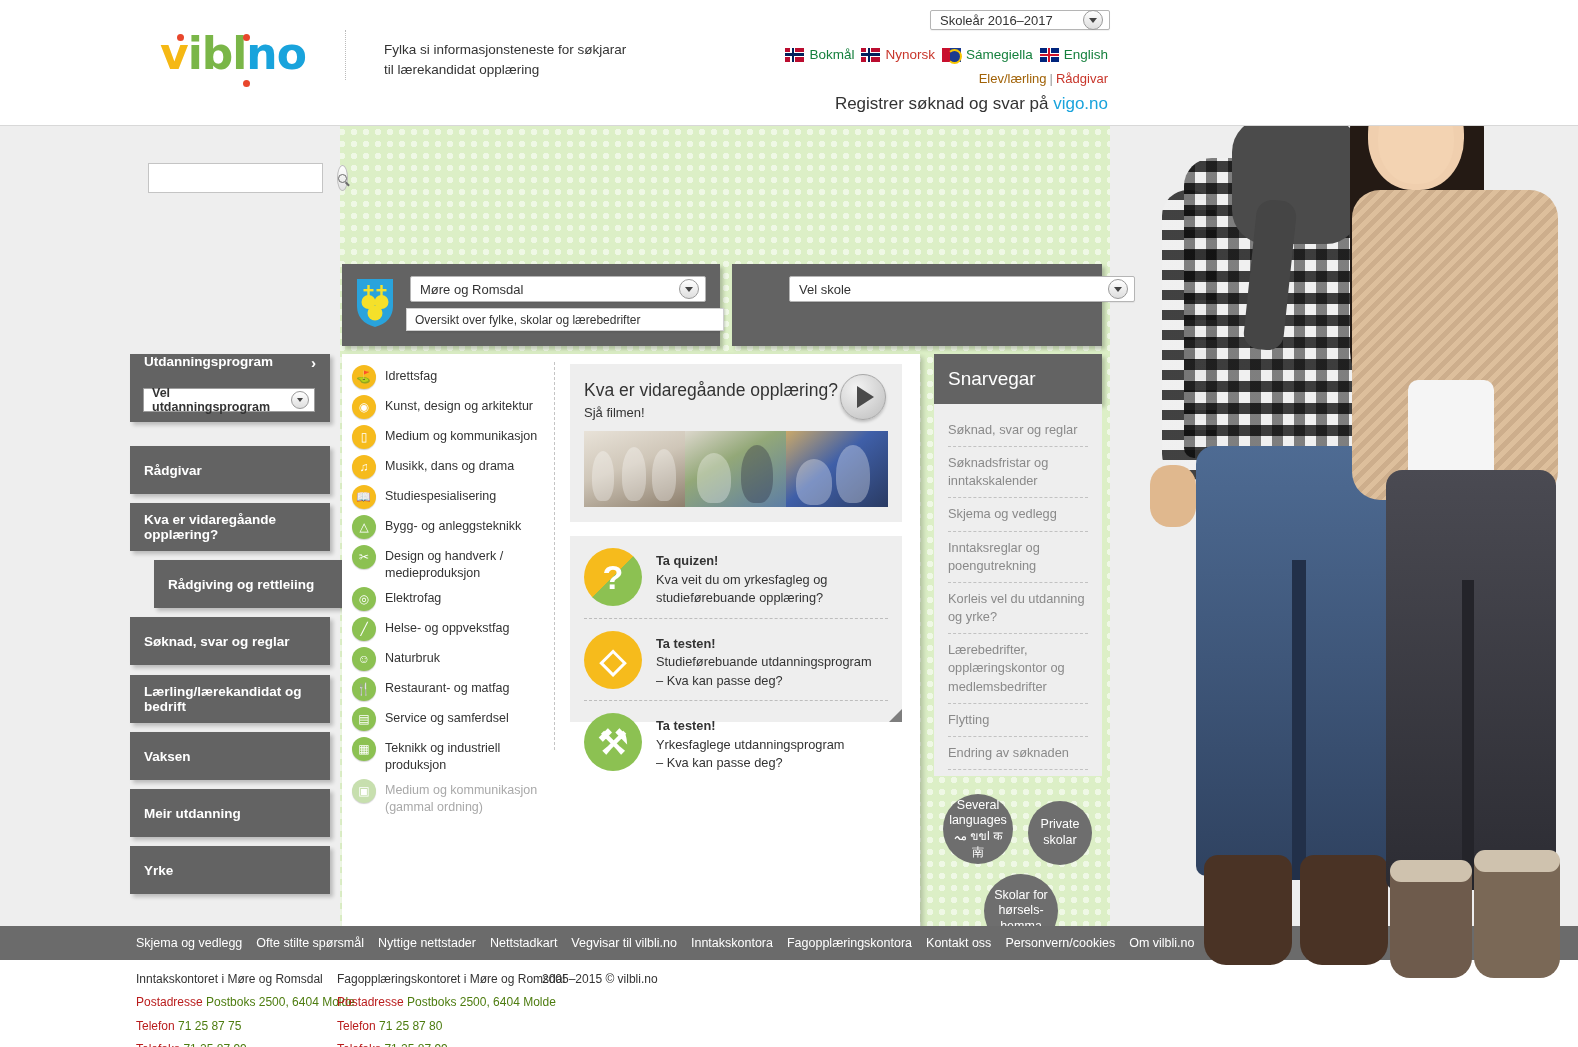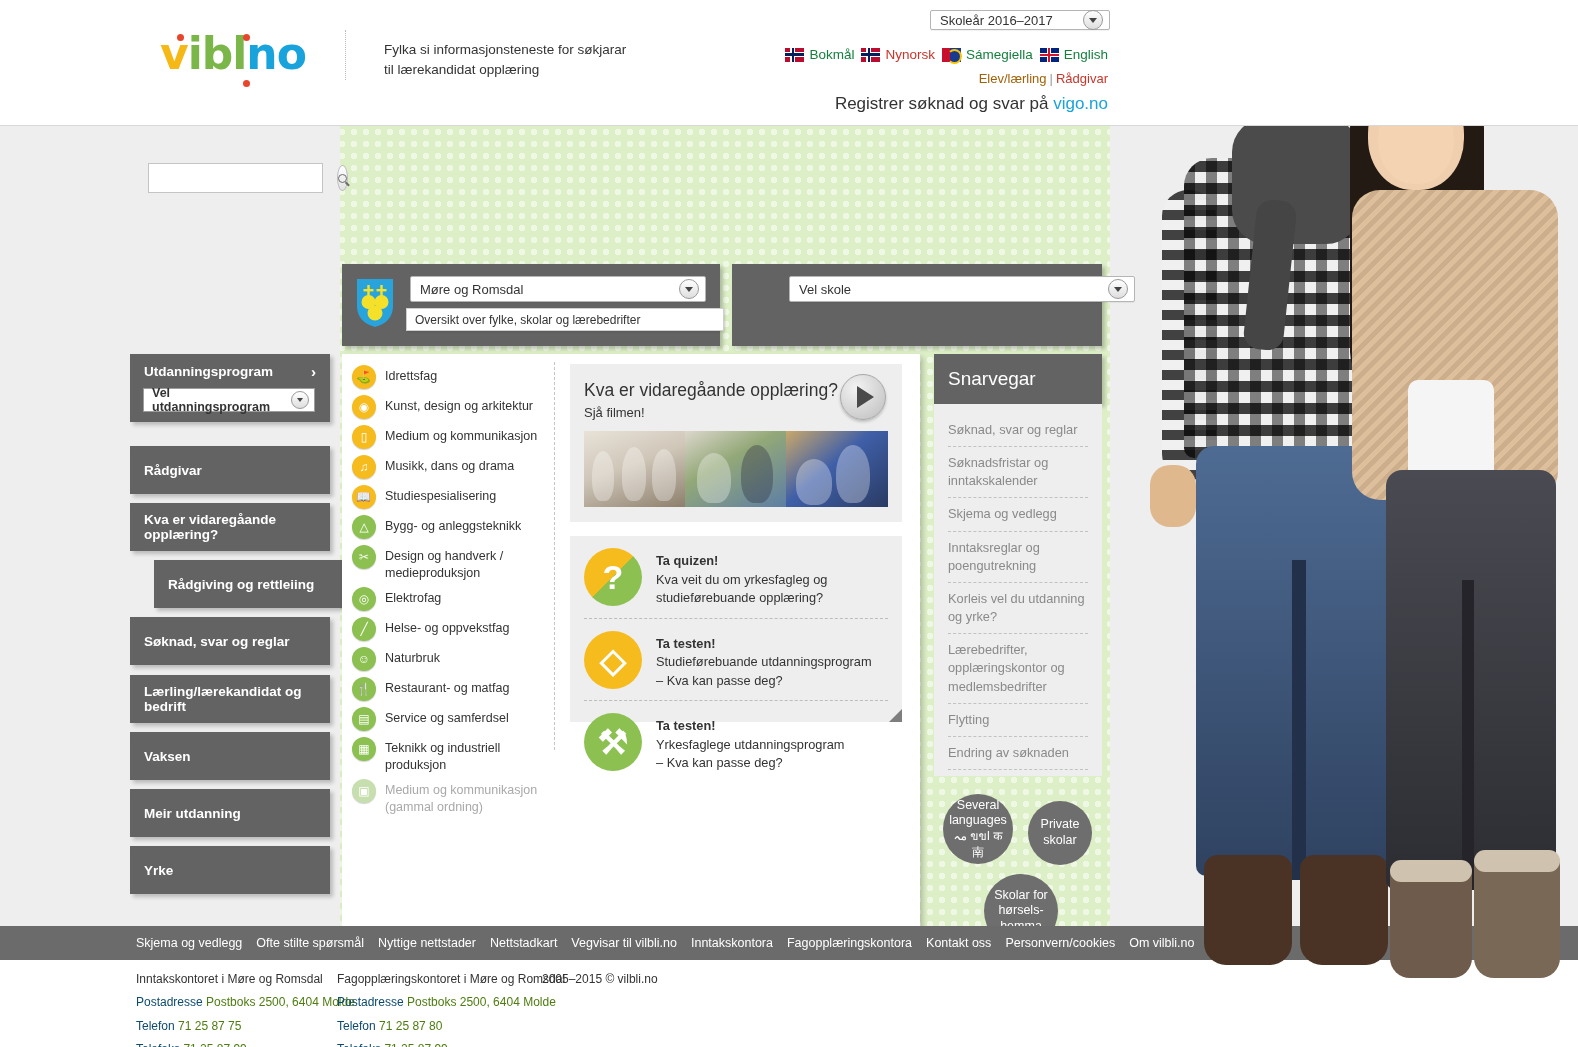--- a/index.html
+++ b/index.html
@@ -195,21 +195,21 @@
     padding:0 14px;
     box-shadow:3px 3px 4px rgba(0,0,0,.22);
     cursor:pointer;
   }
   .navbtn .nav-label { flex:1; }
   .nav-chevron { font-weight:bold; font-size:15px; color:#fff; }
   #nav-utd {
     top:228px; height:68px; display:block; padding:0;
   }
   #nav-utd .utd-head {
-    display:flex; align-items:center; height:34px; padding:0 14px;
+    display:flex; align-items:flex-start; height:34px; padding:0 14px;
     font-weight:bold; font-size:13.5px;
   }
   #utd-select {
     margin:0 13px; width:172px; height:24px;
     background:#fff; border:1px solid #9d9d9d;
     display:flex; align-items:center; padding:0 5px 0 8px;
     font-size:12.5px; color:#333;
   }
   #utd-select .sel-label{flex:1;}
   #utd-select .sel-arrow{width:18px;height:18px;}
@@ -438,21 +438,21 @@
   #footerlinks a { color:#fff; text-decoration:none; white-space:nowrap; }
   #footinfo {
     position:absolute; left:0; top:960px; width:1578px; height:87px;
     background:#fff; z-index:2;
   }
   .fcol { position:absolute; top:8px; font-size:12px; line-height:1.95; }
   #fcol1 { left:136px; }
   #fcol2 { left:337px; }
   #fcol3 { left:542px; color:#333; }
   .fc-title { color:#333; }
-  .fc-key { color:#0c4a6e; }
+  .fc-key { color:#b91c1c; }
   .fc-val { color:#4d7c0f; }
 </style>
 </head>
 <body>
 
 <div id="header">
   <div id="logo">
     <span class="l-v">v</span><span class="l-ibl">ibl</span><span class="l-no">no</span>
     <span class="logo-dot-top" style="left:17px;top:2px;"></span>
     <span class="logo-dot-top" style="left:83px;top:2px;"></span>

